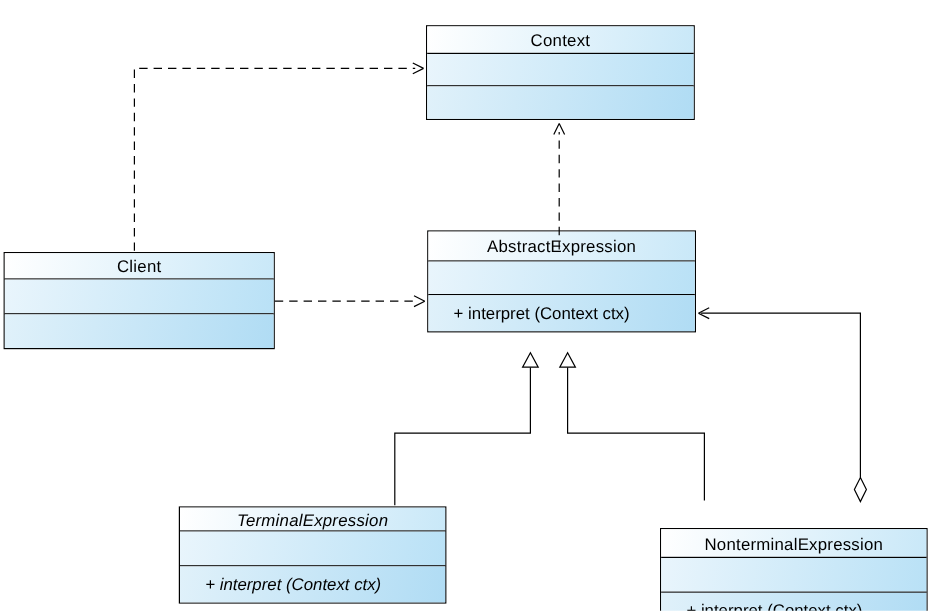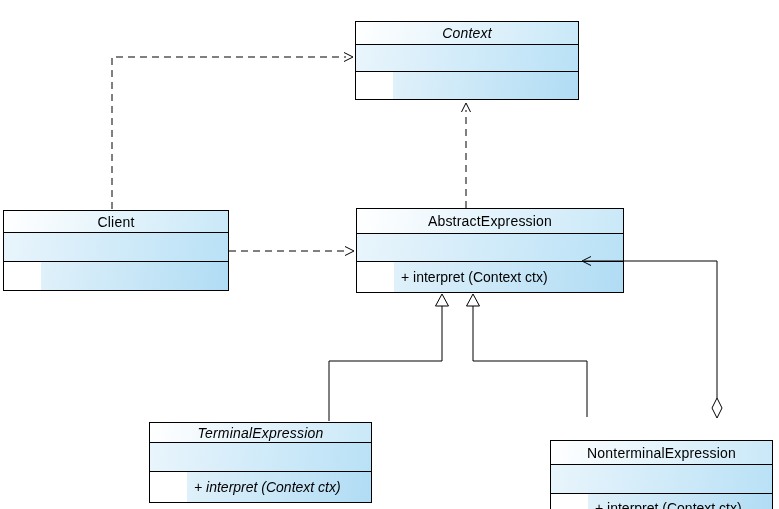--- a/index.html
+++ b/index.html
@@ -27,28 +27,27 @@
     background: linear-gradient(100deg, #ffffff 0%, #c9e8f8 100%);
     letter-spacing: 0.2px;
   }
   .c-attrs {
     border-bottom: 1px solid #000000;
     background: linear-gradient(100deg, #e9f5fc 0%, #b9e1f6 100%);
   }
   .c-ops {
     display: flex;
     align-items: center;
-    padding-left: 7px;
+    padding-left: 21px;
     background: linear-gradient(100deg, #e0f1fa 0%, #b0dcf4 100%);
     white-space: pre;
-    margin-left: 37px;
   }
-  #ctx  { left: 355px; top: 21px;  width: 224px; height: 79px; grid-template-rows: 23px 27px auto; font-style: italic; }
+  #ctx  { left: 355px; top: 21px;  width: 224px; height: 79px; grid-template-rows: 23px 27px auto; }
   #cli  { left: 3px;   top: 210px; width: 226px; height: 81px; grid-template-rows: 22px 29px auto; }
-  #aexp { left: 356px; top: 208px; width: 268px; height: 85px; grid-template-rows: 25px 28px auto; }
+  #aexp { left: 356px; top: 192px; width: 224px; height: 85px; grid-template-rows: 25px 28px auto; }
   #texp { left: 149px; top: 422px; width: 223px; height: 81px; grid-template-rows: 20px 29px auto; font-style: italic; }
   #nexp { left: 550px; top: 440px; width: 223px; height: 83px; grid-template-rows: 24px 29px auto; }
   #connectors {
     position: absolute;
     left: 0; top: 0;
     width: 779px; height: 509px;
     z-index: 3;
     pointer-events: none;
   }
   #connectors polyline, #connectors line, #connectors path {

